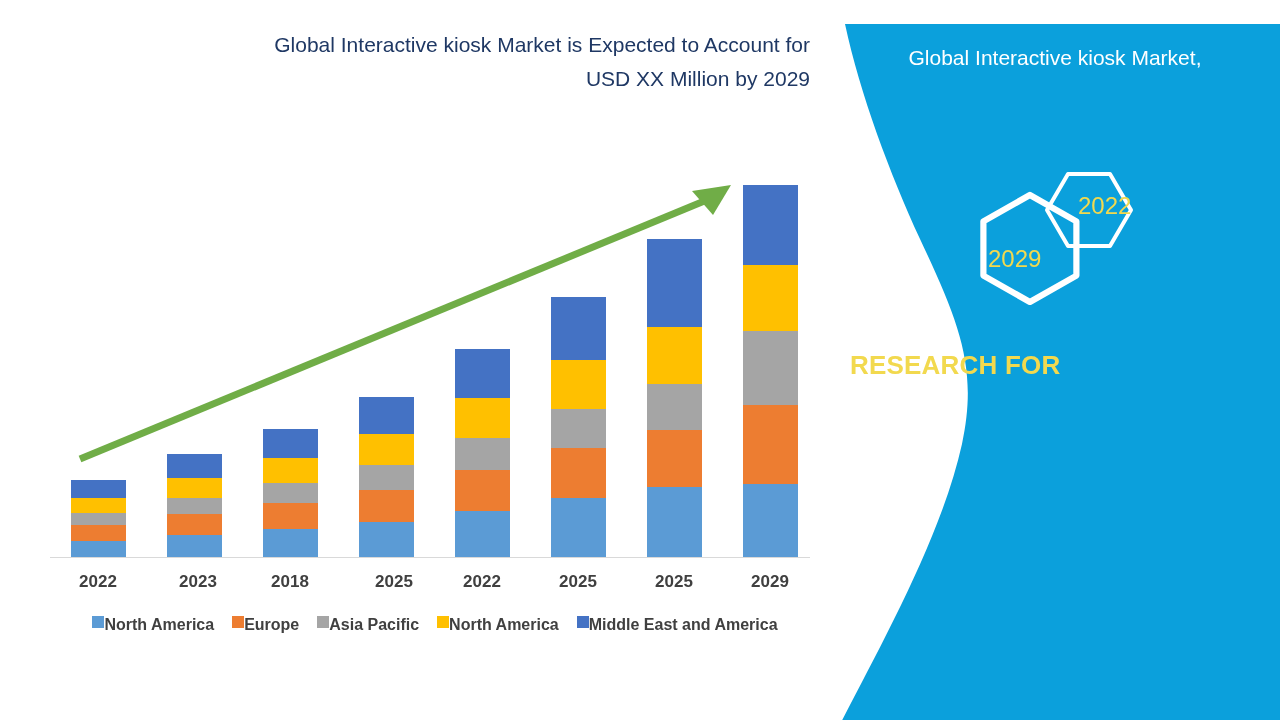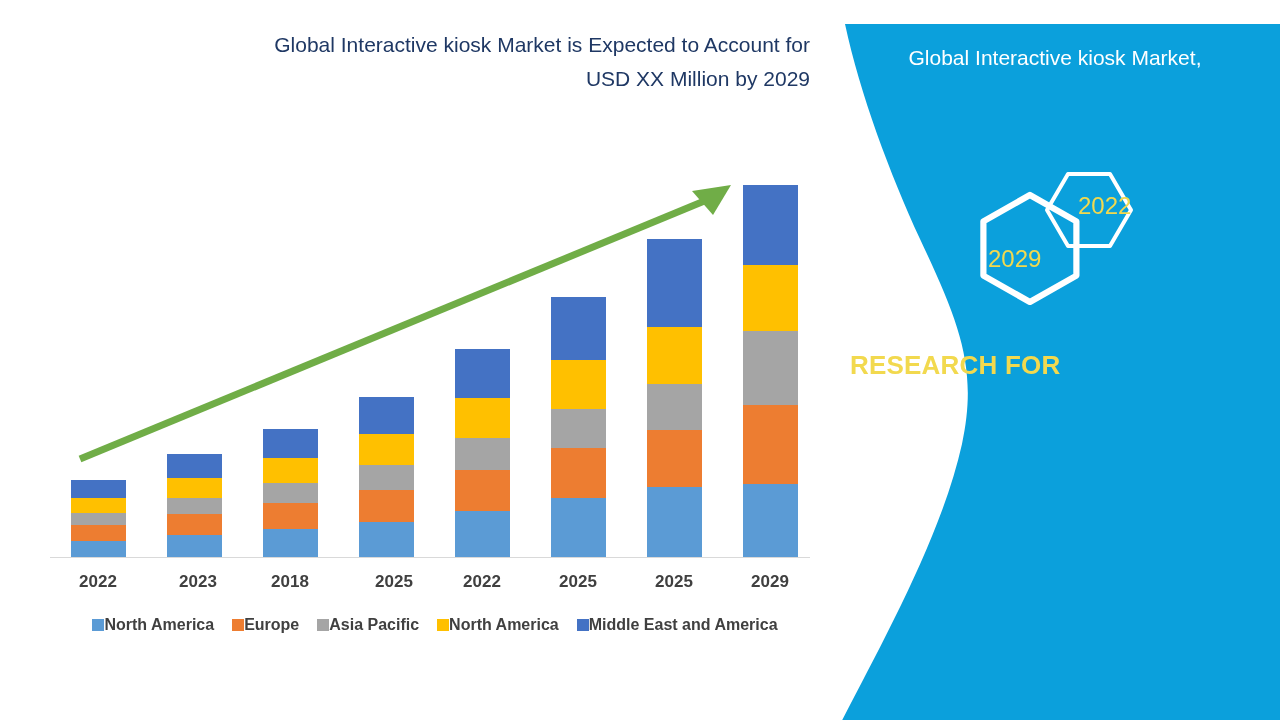--- a/index.html
+++ b/index.html
@@ -108,21 +108,21 @@
 
   #legend {
     position:absolute;
     left:50px; top:616px;
     width:770px;
     display:flex;
     justify-content:center;
     align-items:center;
     gap:18px;
   }
-  .legend-item { display:flex; align-items:center; gap:0; }
+  .legend-item { display:flex; align-items:flex-start; gap:0; }
   .legend-swatch { width:12px; height:12px; display:block; }
   .legend-text { color:#404040; font-size:16px; font-weight:bold; white-space:nowrap; }
 
   #arrow-svg { position:absolute; left:0; top:0; width:850px; height:720px; pointer-events:none; }
 </style>
 </head>
 <body>
 
 <div id="chart-area">
 

